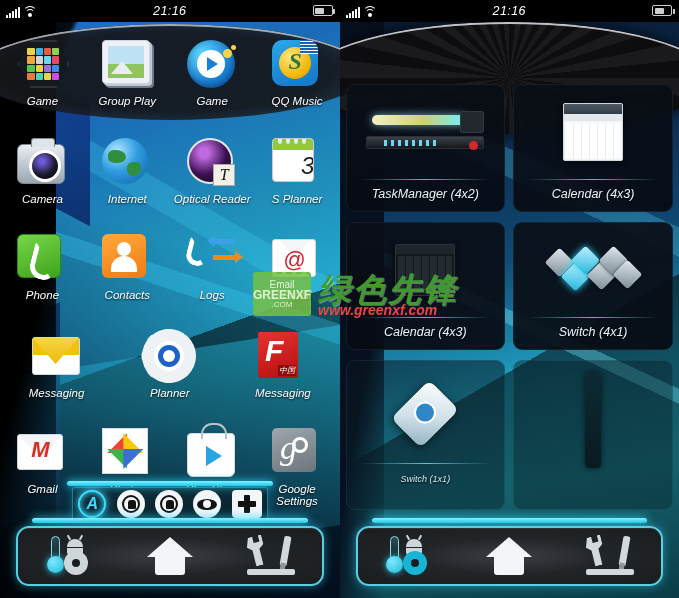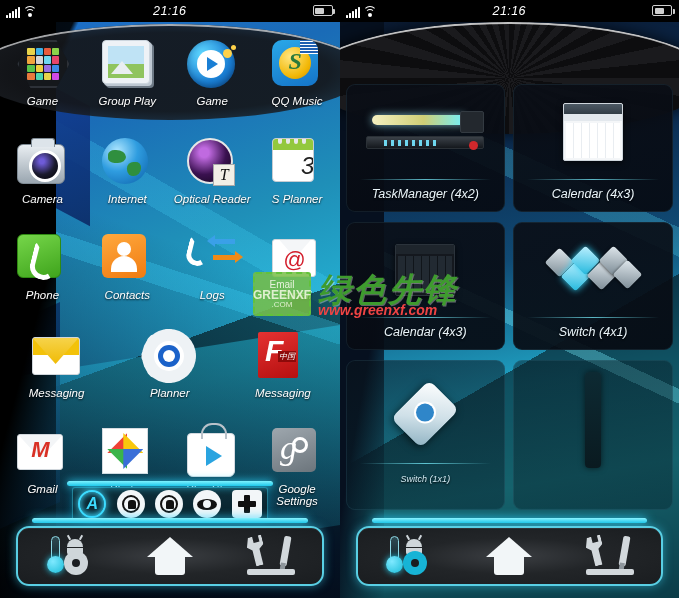--- a/index.html
+++ b/index.html
@@ -174,21 +174,21 @@
     background:linear-gradient(#f6d34a,#f0bb05);clip-path:polygon(0 0,100% 0,50% 100%);}
   .i-settings{width:48px;height:48px;position:relative;}
   .i-settings .gear{position:absolute;inset:0;border-radius:50%;background:#eef2f5;
     box-shadow:0 0 0 3px #eef2f5;}
   .i-settings .tooth{position:absolute;left:50%;top:50%;width:9px;height:54px;margin:-27px 0 0 -4.5px;background:#eef2f5;border-radius:3px;}
   .i-settings .c1{position:absolute;left:9px;top:9px;width:30px;height:30px;border-radius:50%;background:#fff;}
   .i-settings .c2{position:absolute;left:13px;top:13px;width:22px;height:22px;border-radius:50%;background:#1b62c9;}
   .i-settings .c3{position:absolute;left:18px;top:18px;width:12px;height:12px;border-radius:50%;background:#fff;}
   .i-flip{width:40px;height:46px;background:linear-gradient(160deg,#e53232,#b50f0f);position:relative;border-radius:2px;}
   .i-flip::before{content:'F';position:absolute;left:7px;top:2px;color:#fff;font-size:30px;font-weight:bold;line-height:34px;}
-  .i-flip .cn{position:absolute;right:2px;bottom:16px;font-size:8px;color:#fff;background:#8d0a0a;padding:0 1px;}
+  .i-flip .cn{position:absolute;right:2px;bottom:2px;font-size:8px;color:#fff;background:#8d0a0a;padding:0 1px;}
   .i-gmail{width:46px;height:36px;background:#fff;border-radius:3px;position:relative;border:1px solid #d0d6db;overflow:hidden;}
   .i-gmail .fold{position:absolute;left:0;top:0;width:100%;height:24px;background:#f3f5f7;clip-path:polygon(0 0,100% 0,50% 100%);}
   .i-gmail::after{content:'M';position:absolute;left:0;right:0;top:2px;text-align:center;font-size:22px;color:#d93025;font-weight:bold;line-height:26px;}
   .i-photos{width:46px;height:46px;background:#fff;position:relative;border:1px solid #d5dbe0;}
   .i-photos i{position:absolute;width:20px;height:20px;}
   .i-photos .p1{left:4px;top:4px;background:#ef4136;clip-path:polygon(100% 0,100% 100%,0 100%);}
   .i-photos .p2{right:4px;top:4px;background:#f9c80e;clip-path:polygon(0 0,100% 100%,0 100%);}
   .i-photos .p3{left:4px;bottom:4px;background:#3ab54a;clip-path:polygon(100% 0,100% 100%,0 0);}
   .i-photos .p4{right:4px;bottom:4px;background:#3a6fd8;clip-path:polygon(0 0,100% 0,0 100%);}
   .i-play{width:48px;height:44px;background:#fff;border-radius:4px 4px 6px 6px;position:relative;border:1px solid #d4dae0;}

